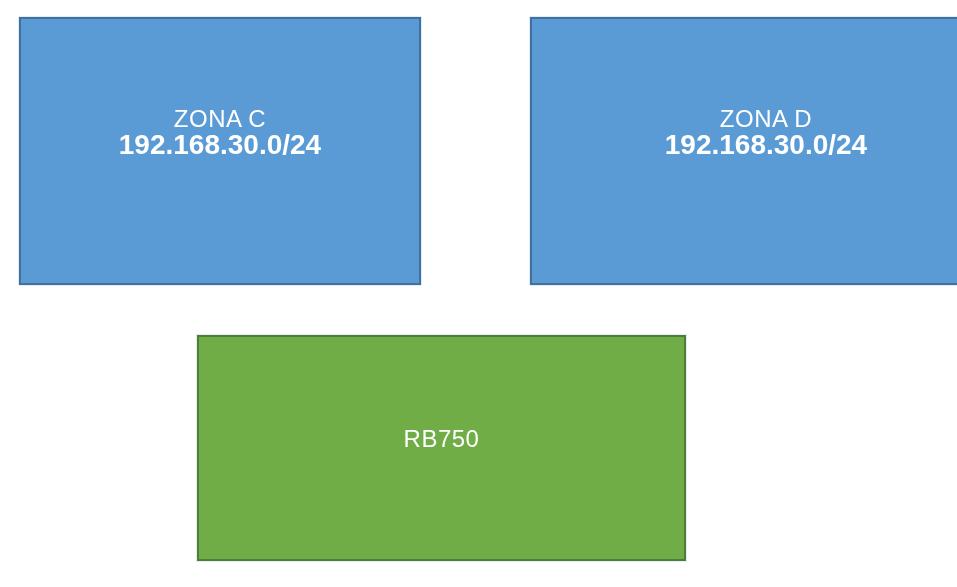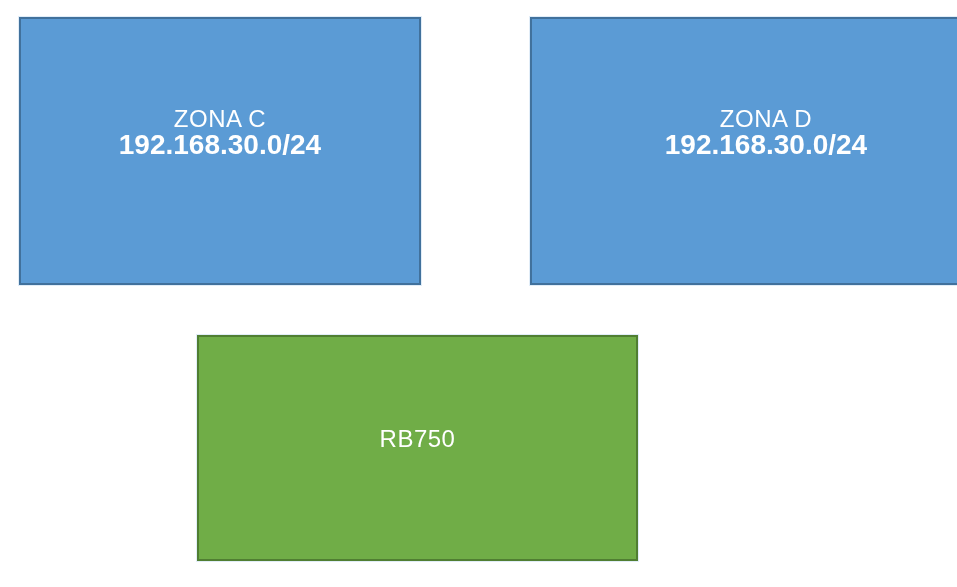--- a/index.html
+++ b/index.html
@@ -38,21 +38,21 @@
   }
   .node-zone-d {
     left: 530px;
     top: 17px;
     width: 472px;
     height: 268px;
   }
   .node-router {
     left: 197px;
     top: 335px;
-    width: 441px;
+    width: 489px;
     height: 226px;
   }
   .node-title {
     font-size: 24px;
     font-weight: 400;
     letter-spacing: 0.5px;
     line-height: 1;
   }
   .node-subtitle {
     font-size: 28px;

